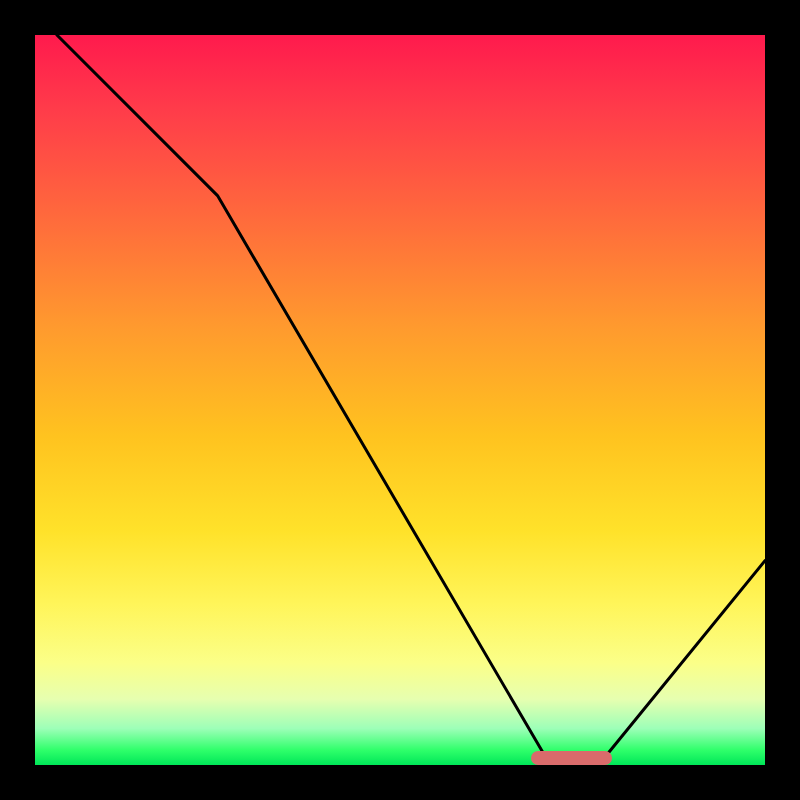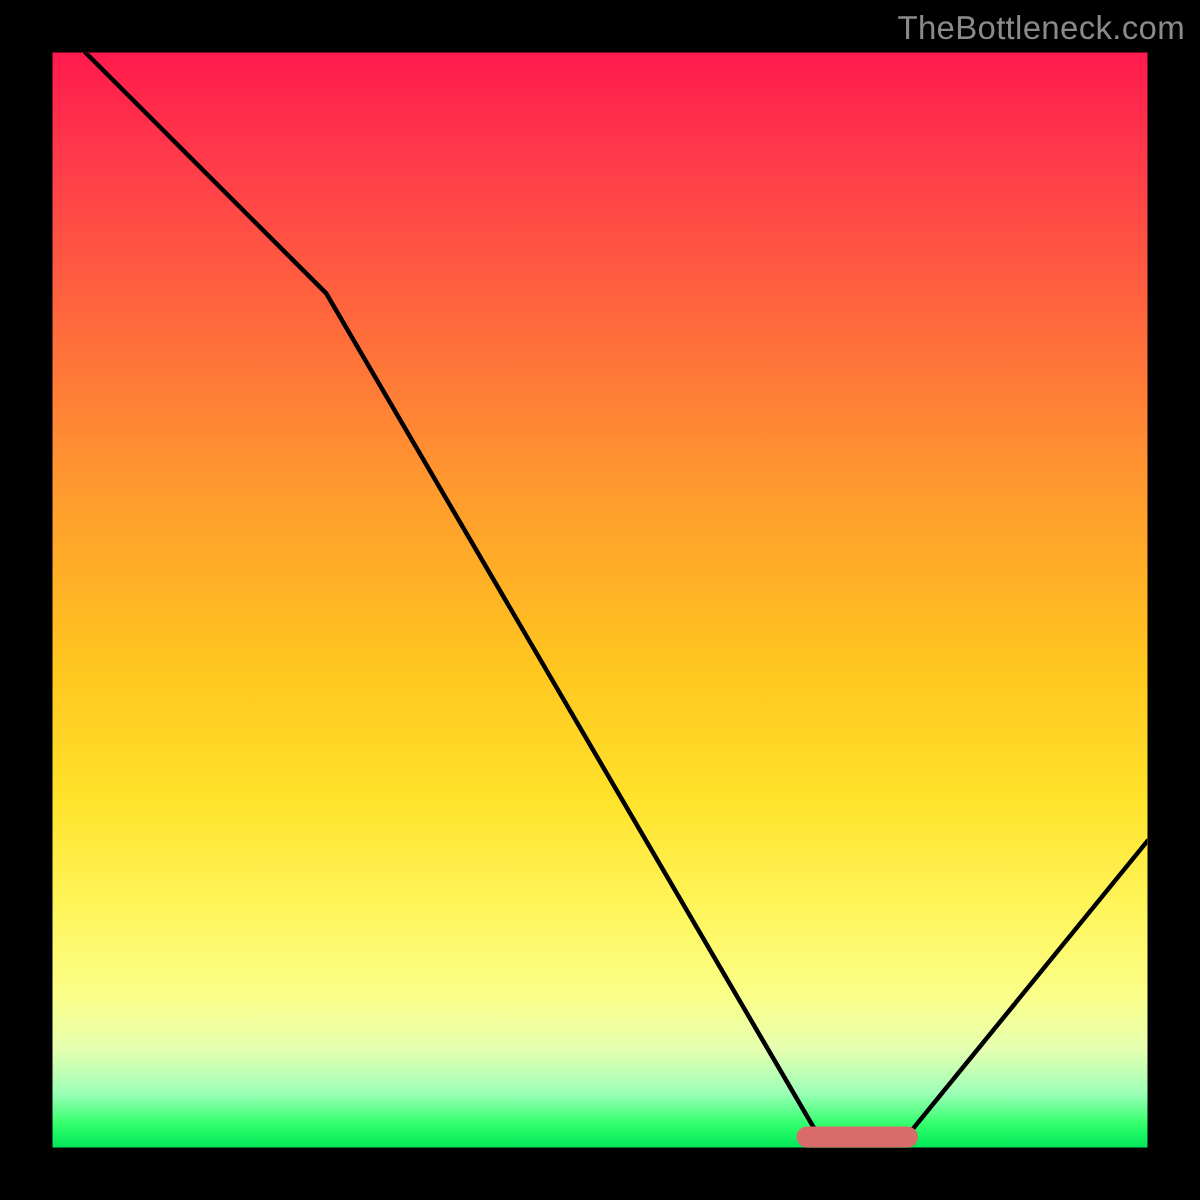--- a/index.html
+++ b/index.html
@@ -63,21 +63,20 @@
     position: absolute;
     background: #d96b6b;
     border-radius: 8px;
     height: 14px;
   }
 </style>
 </head>
 <body>
 
 <div class="outer">
-  <div class="watermark">TheBottleneck.com</div>
 
   <div class="plot-area">
 
     <svg class="curve" viewBox="0 0 730 730" preserveAspectRatio="none">
       <path id="curve-path" fill="none" stroke="#000" stroke-width="3" stroke-linejoin="round" stroke-linecap="round" d="M21.9 0.0 L182.5 160.6 L511.0 722.7 L569.4 722.7 L730.0 525.6"></path>
     </svg>
 
     <div id="marker" class="marker" style="left: 496.4px; width: 80.3px; top: 715.7px; background: rgb(217, 107, 107);"></div>
   </div>
 </div>

